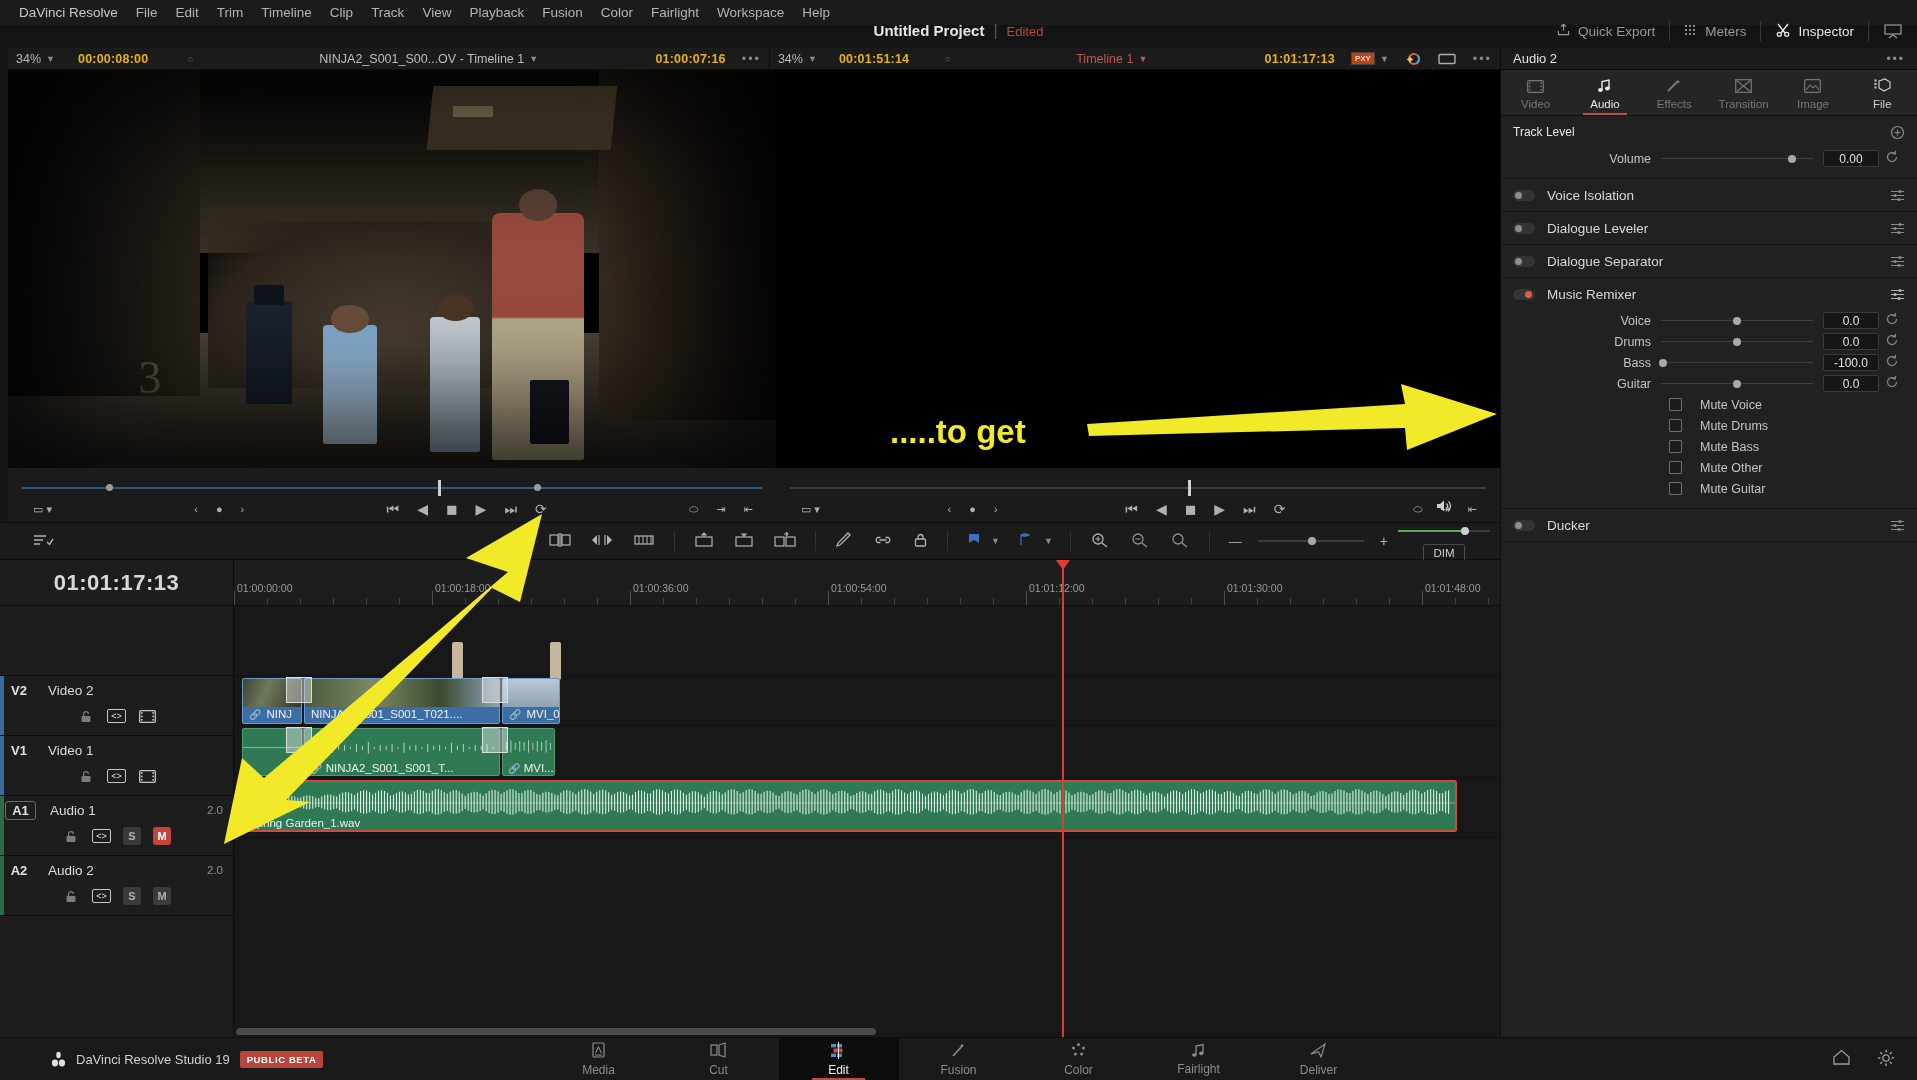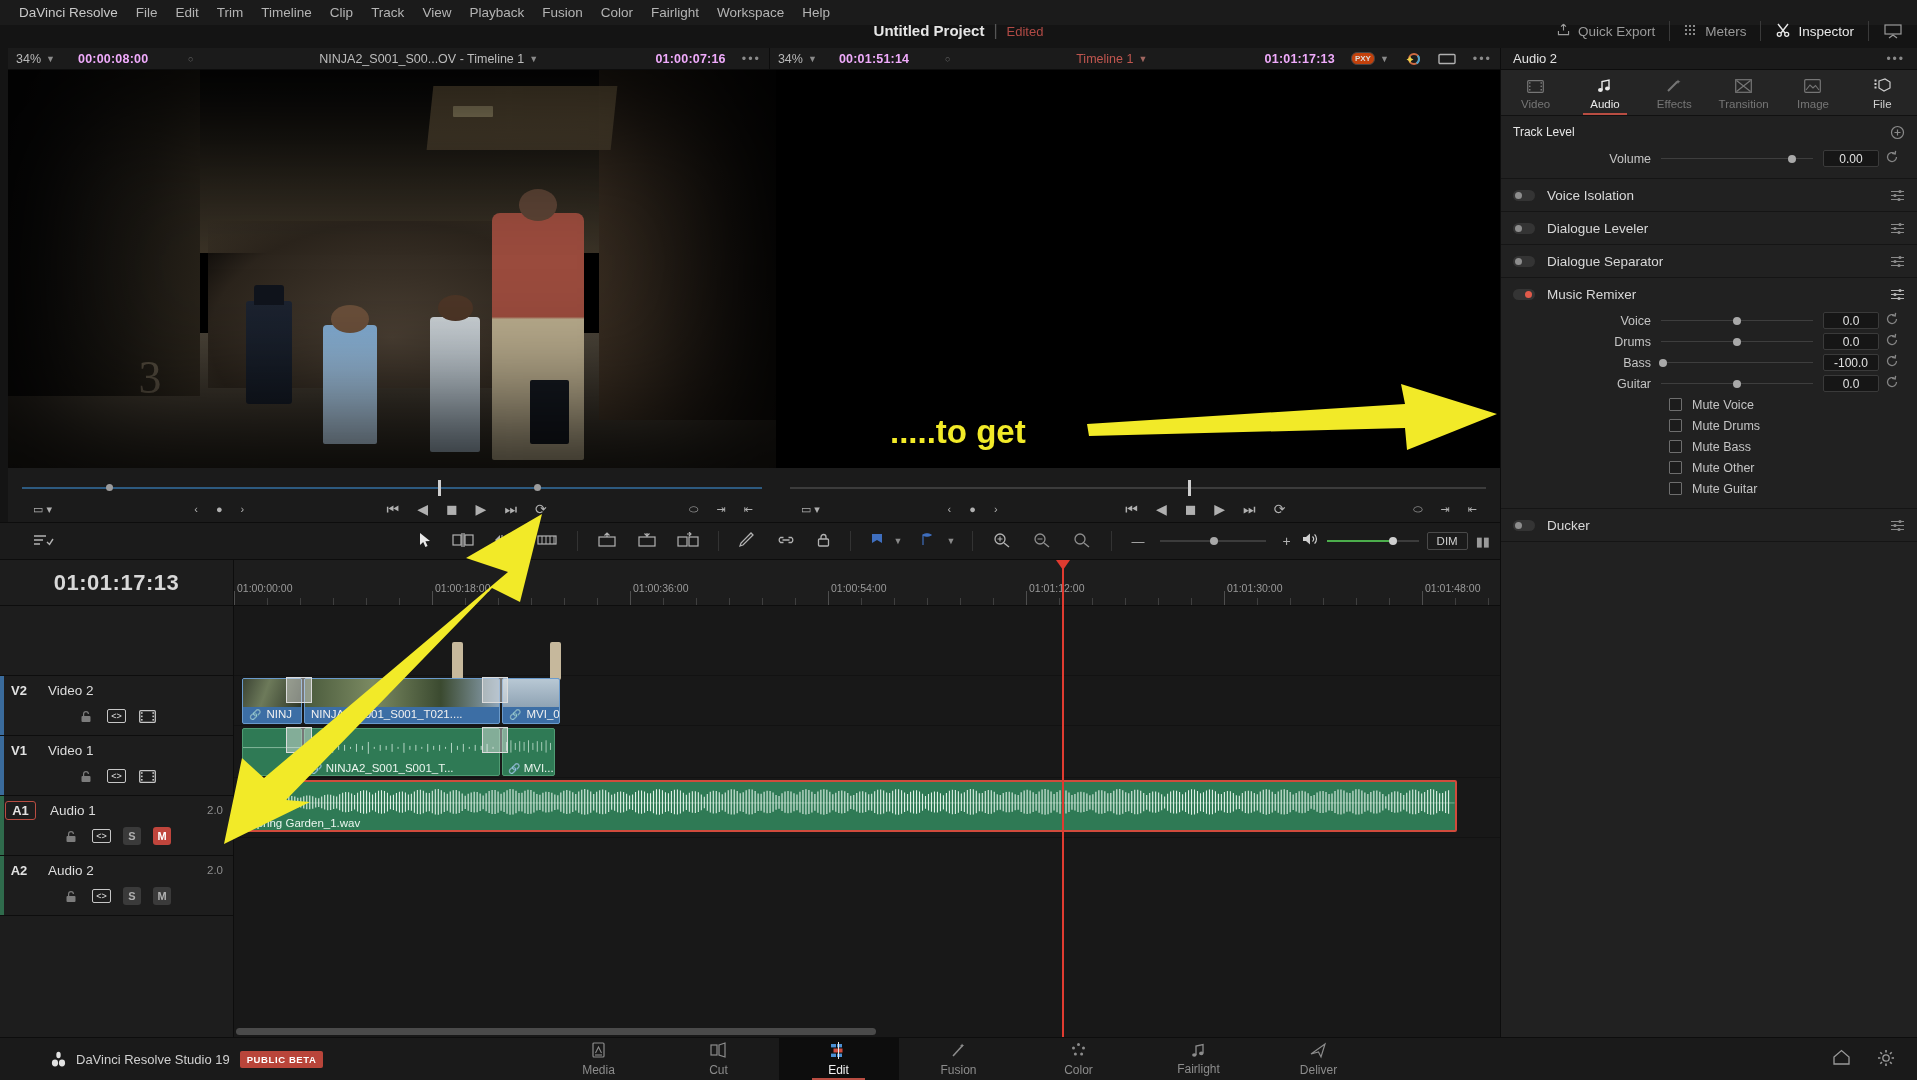--- a/index.html
+++ b/index.html
@@ -33,21 +33,21 @@
   .tr-item.active{ color:#e8e8e8; }
   .tr-div{ width:1px; height:20px; background:#3a3a3a; }
 
   
   .viewers{ position:absolute; top:48px; left:0; width:1500px; height:480px;padding-left:8px; }
   .vbar{
     height:22px; background:#1b1b1b; display:flex; align-items:center;
     font-size:12.5px; color:#b8b8b8; border-bottom:1px solid #0d0d0d;
   }
   .vbar .cell{ padding:0 8px; display:flex; align-items:center; gap:5px; height:22px; }
-  .vbar .tc{ font-weight:bold; color:#f0abfc; letter-spacing:.2px; }
+  .vbar .tc{ font-weight:bold; color:#eab308; letter-spacing:.2px; }
   .chev{ font-size:9px; color:#8a8a8a; }
   .spacer{ flex:1 1 auto; }
   .vname{ font-size:12.5px; color:#bdbdbd; }
   .vname.red{ color:#c0564f; }
 
   .vsplit{ display:flex; height:458px; }
   .viewer{ position:relative; background:#000; }
   .viewer.left{ width:772px; }
   .viewer.right{ width:728px; }
   .v-img{ position:absolute; left:0; right:0; top:0; height:398px; background:#000; overflow:hidden;}
@@ -96,21 +96,21 @@
   
   .tlbar{ position:absolute; top:522px; left:0; width:1500px; height:38px; background:#1b1b1b;
           border-top:1px solid #0d0d0d; border-bottom:1px solid #0d0d0d; display:flex; align-items:center;}
   .tool{ color:#b2b2b2; font-size:15px; padding:0 10px; line-height:1;}
   .tool.on{ color:#e9e9e9; }
   .tool.blue{ color:#4a7fbf; }
   .sep{ width:1px; height:20px; background:#333; margin:0 9px;}
   .zoomslider{ position:relative; width:106px; height:14px; margin:0 6px;}
   .zoomslider .zt{ position:absolute; top:6px; left:0; right:0; height:2px; background:#3c3c3c;}
   .zoomslider .zd{ position:absolute; top:3px; left:50px; width:8px; height:8px; border-radius:50%; background:#a8a8a8;}
-  .volwrap{ display:flex; align-items:center; gap:8px; margin-left:auto; padding-right:10px;}
+  .volwrap{ display:flex; align-items:center; gap:8px; margin-left:auto; padding-right:10px;flex-direction:column;}
   .volbar{ position:relative; width:92px; height:10px;}
   .volbar .vt{ position:absolute; top:4px; left:0; right:0; height:2px; background:#3c3c3c;}
   .volbar .vf{ position:absolute; top:4px; left:0; width:70%; height:2px; background:#4cae4c;}
   .volbar .vd{ position:absolute; top:1px; left:68%; width:8px; height:8px; border-radius:50%; background:#cfcfcf;}
   .dim{ border:1px solid #4a4a4a; border-radius:2px; padding:2px 9px; font-size:11.5px; color:#d0d0d0;}
 
   
   .timeline{ position:absolute; top:560px; left:0; width:1500px; bottom:43px; background:#181818; }
   .tl-head{ position:absolute; left:0; top:0; width:234px; bottom:0; background:#1d1d1d; border-right:1px solid #0d0d0d;}
   .tl-tc{ height:46px; display:flex; align-items:center; justify-content:center; font-size:22px;
@@ -190,21 +190,21 @@
   .slider .st{ position:absolute; top:6px; left:0; right:0; height:1.6px; background:#3e3e3e;}
   .slider .sd{ position:absolute; top:3px; width:8px; height:8px; border-radius:50%; background:#a9a9a9;
                transform:translateX(-4px);}
   .vbox{ width:56px; height:17px; margin-left:10px; background:#161616; border:1px solid #3a3a3a;
          border-radius:2px; display:flex; align-items:center; justify-content:center;
          font-size:12px; color:#e2e2e2;}
   .reset{ width:26px; text-align:center; color:#858585; font-size:13px;}
   .ckrow{ height:21px; display:flex; align-items:center; padding-left:168px;}
   .cbox{ width:13px; height:13px; border:1.4px solid #6e6e6e; border-radius:1px; background:#1c1c1c;
          margin-right:10px;}
-  .cklabel{ font-size:12.5px; color:#c4c4c4; }
+  .cklabel{ font-size:12.5px; color:#c4c4c4;margin-left:8px; }
 
   
   .bottom{ position:absolute; left:0; right:0; bottom:0; height:43px; background:#1a1a1a;
            border-top:1px solid #0d0d0d; display:flex; align-items:center;}
   .bl{ display:flex; align-items:center; gap:10px; padding-left:50px;}
   .bl .logo{ width:16px;height:16px; position:relative;}
   .bl .ver{ font-size:13px; color:#d0d0d0; }
   .beta{ background:#b9453a; color:#fff; font-size:9.5px; font-weight:bold; letter-spacing:.6px;
          padding:3px 7px; border-radius:2px;}
   .pages{ position:absolute; left:50%; transform:translateX(-50%); display:flex; align-items:flex-end; height:43px;}
@@ -320,21 +320,21 @@
           <span style="font-size:9px;color:#6a6a6a">○</span>
         </div>
       <div class="spacer"></div>
       <div class="cell">
         <span class="vname red">Timeline 1</span>
         <span class="chev" style="color:#a06660">▼</span>
       </div>
       <div class="spacer"></div>
       <div class="cell tc">01:01:17:13</div>
       <div class="cell">
-        <span style="background:#c2410c;border:1px solid #444;border-radius:6px;padding:1px 3px;font-size:8px;font-weight:bold;color:#ddd">PXY</span>
+        <span style="background:#c2410c;border:1px solid #444;border-radius:0;padding:1px 3px;font-size:8px;font-weight:bold;color:#ddd">PXY</span>
         <span class="chev">▼</span>
       </div>
       <div class="cell">
         <svg width="16" height="16" viewBox="0 0 16 16">
             <circle cx="9" cy="8" r="5" fill="none" stroke="#cf6a42" stroke-width="2"></circle>
             <circle cx="9" cy="8" r="5" fill="none" stroke="#4aa3cf" stroke-width="2" stroke-dasharray="9 22" stroke-dashoffset="4"></circle>
             <path d="M3 5 l1.2 2.3 L6.5 8.5 L4.2 9.7 L3 12 L1.8 9.7 L-0.5 8.5 L1.8 7.3Z" fill="#e8d14a" transform="translate(2,0)"></path>
           </svg>
       </div>
       <div class="cell">

